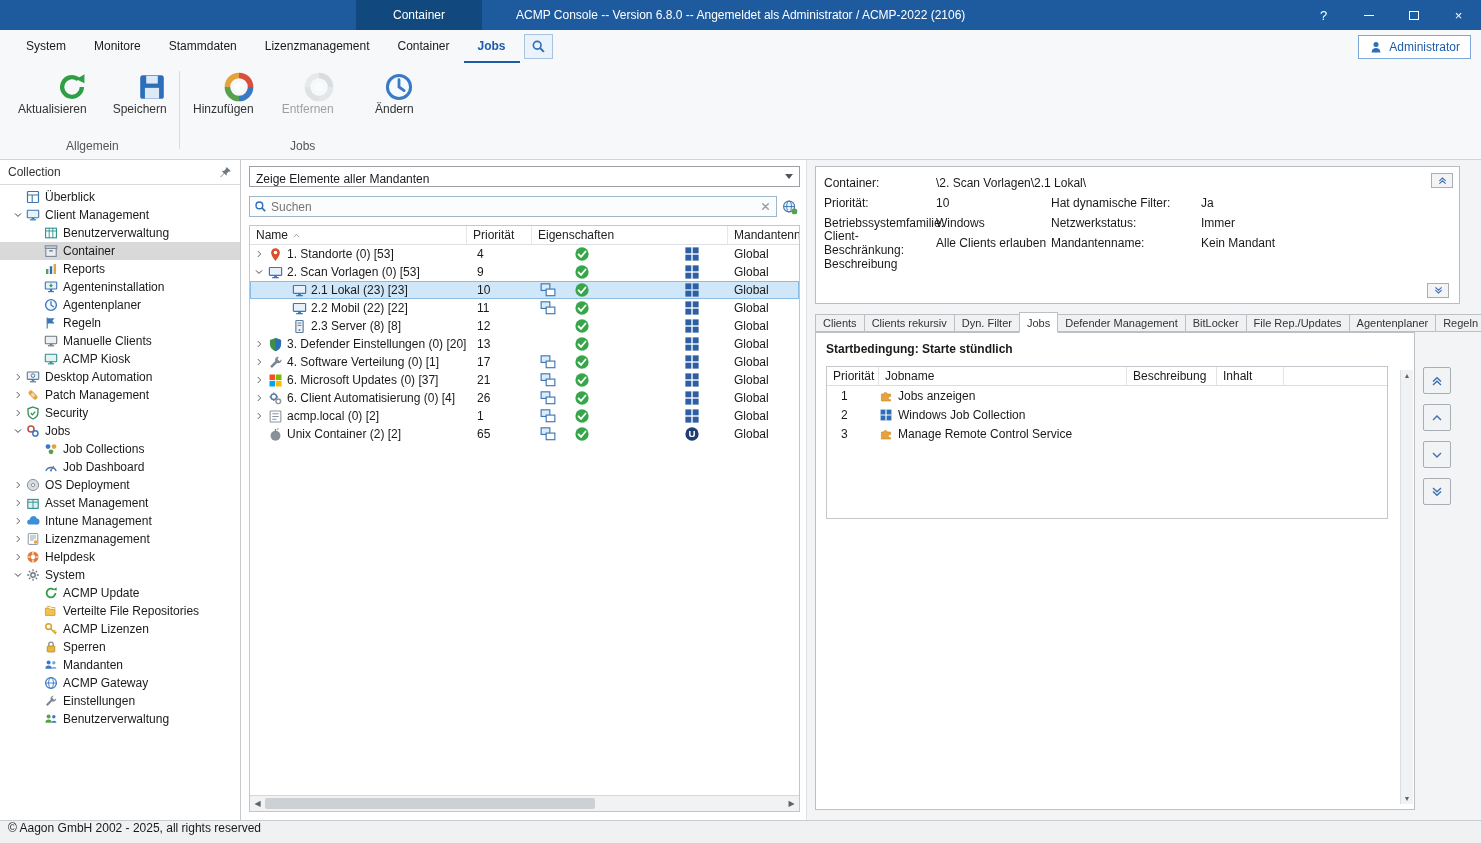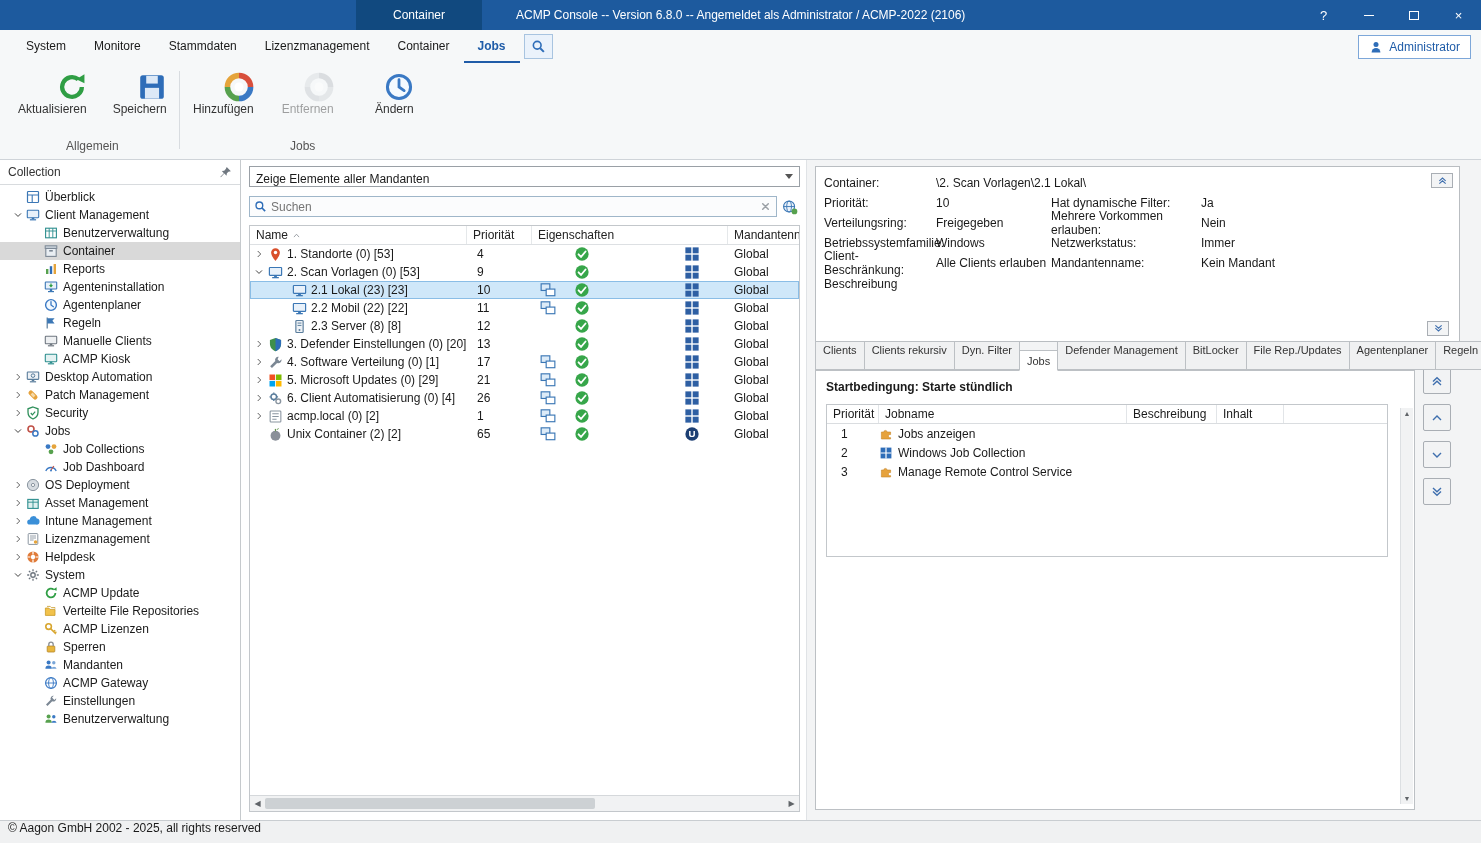--- a/index.html
+++ b/index.html
@@ -78,30 +78,30 @@
 .td.name .chev svg{width:10px;height:10px}
 .td.name .ic{width:15px;height:15px;margin-right:4px}
 .slot{position:absolute;top:1px;width:16px;height:16px;display:inline-flex}
 .slot svg{width:100%;height:100%}
 .hscroll{height:16px;border-top:1px solid #d5d8db;background:#f1f2f3;display:flex;align-items:center;flex:none}
 .harr{width:15px;text-align:center;font-size:8px;color:#606468}
 .htrack{flex:1;height:100%;position:relative}
 .hthumb{position:absolute;left:0;top:2px;height:11px;width:330px;background:#cdd1d4;border-radius:2px}
 
 .right{flex:1;background:#f3f4f5;border-left:1px solid #e0e3e6;padding:6px 0 10px 8px;position:relative;display:flex;flex-direction:column;min-width:0}
-.details{width:645px;height:176px;background:#fff;border:1px solid #b9bdc1;padding:6px 8px;position:relative;flex:none}
+.details{width:645px;height:138px;background:#fff;border:1px solid #b9bdc1;padding:6px 8px;position:relative;flex:none}
 .drow{height:20px;display:flex;align-items:center}
 .dl1{width:112px;flex:none}.dv1{width:115px;flex:none}.dl2{width:150px;flex:none}.dv2{flex:1}
 .ddesc{margin-top:4px}
 .smallbtn{position:absolute;width:22px;height:15px;border:1px solid #a9aeb4;background:#f3f4f5;display:flex;align-items:center;justify-content:center}
 .smallbtn svg{width:11px;height:11px}
 .btn-collapse{top:6px;right:6px}
 .btn-expand{bottom:5px;right:10px}
 .tabs{display:flex;align-items:flex-end;margin-top:7px;height:21px;position:relative;z-index:2;flex:none}
-.tab{height:29px;line-height:17px;padding:0 7px;background:#f0f1f2;border:1px solid #bcc0c4;margin-right:-1px;font-size:11px;color:#333;white-space:nowrap;cursor:default}
+.tab{height:18px;line-height:17px;padding:0 7px;background:#f0f1f2;border:1px solid #bcc0c4;margin-right:-1px;font-size:11px;color:#333;white-space:nowrap;cursor:default}
 .tab.active{height:21px;line-height:20px;background:#fff;border-bottom:1px solid #fff;margin-bottom:-1px}
 .tabpanel{width:600px;flex:1;background:#fff;border:1px solid #bcc0c4;position:relative;padding:9px 26px 10px 10px;display:flex;flex-direction:column;min-height:0}
 .startcond{font-weight:bold;margin-bottom:10px}
 .jtable{border:1px solid #c3c7cb;height:153px;display:flex;flex-direction:column;flex:none}
 .jhead{height:19px;display:flex;border-bottom:1px solid #dadde0;flex:none}
 .jh{padding-left:6px;display:flex;align-items:center;border-right:1px solid #e2e5e8;overflow:hidden;white-space:nowrap}
 .jh.c1{width:52px}.jh.c2{width:248px}.jh.c3{width:90px}.jh.c4{width:67px}.jh.c5{flex:1;border-right:none}
 .jrow{height:19px;display:flex;align-items:center}
 .jp{width:52px;padding-left:14px;flex:none}
 .jn{display:flex;align-items:center;gap:5px;width:248px;overflow:hidden;white-space:nowrap}
@@ -895,21 +895,21 @@
                       </svg>
                     </span>
                     <span class="ic">
                       <svg viewBox="0 0 14 14">
                         <rect x="1.4" y="1.4" width="5.2" height="5.2" fill="#f25022"></rect>
                         <rect x="7.4" y="1.4" width="5.2" height="5.2" fill="#7fba00"></rect>
                         <rect x="1.4" y="7.4" width="5.2" height="5.2" fill="#00a4ef"></rect>
                         <rect x="7.4" y="7.4" width="5.2" height="5.2" fill="#ffb900"></rect>
                       </svg>
                     </span>
-                    <span>5. Microsoft Updates (0) [29]</span>
+                    <span>6. Microsoft Updates (0) [37]</span>
                   </span>
     <span class="td prio">21</span>
     <span class="td eig">
                     <span class="slot" style="left:8px">
                       <svg viewBox="0 0 14 14">
                         <rect x="1" y="1.6" width="7.6" height="5.8" fill="#dcebf8" stroke="#3b77b5" stroke-width="1"></rect>
                         <rect x="5.4" y="6.2" width="7.6" height="5.8" fill="#fff" stroke="#3b77b5" stroke-width="1"></rect>
                       </svg>
                     </span>
                     <span class="slot" style="left:42px">
@@ -1061,26 +1061,20 @@
             <div class="drow">
               <span class="dl1">Container:</span>
               <span>\2. Scan Vorlagen\2.1 Lokal\</span>
             </div>
             <div id="detail-fields">
                 <div class="drow">
     <span class="dl1">Priorität:</span>
     <span class="dv1">10</span>
     <span class="dl2">Hat dynamische Filter:</span>
     <span class="dv2">Ja</span>
-                </div>
-                <div class="drow">
-    <span class="dl1">Verteilungsring:</span>
-    <span class="dv1">Freigegeben</span>
-    <span class="dl2">Mehrere Vorkommen erlauben:</span>
-    <span class="dv2">Nein</span>
                 </div>
                 <div class="drow">
     <span class="dl1">Betriebssystemfamilie:</span>
     <span class="dv1">Windows</span>
     <span class="dl2">Netzwerkstatus:</span>
     <span class="dv2">Immer</span>
                 </div>
                 <div class="drow">
     <span class="dl1">Client-Beschränkung:</span>
     <span class="dv1">Alle Clients erlauben</span>

